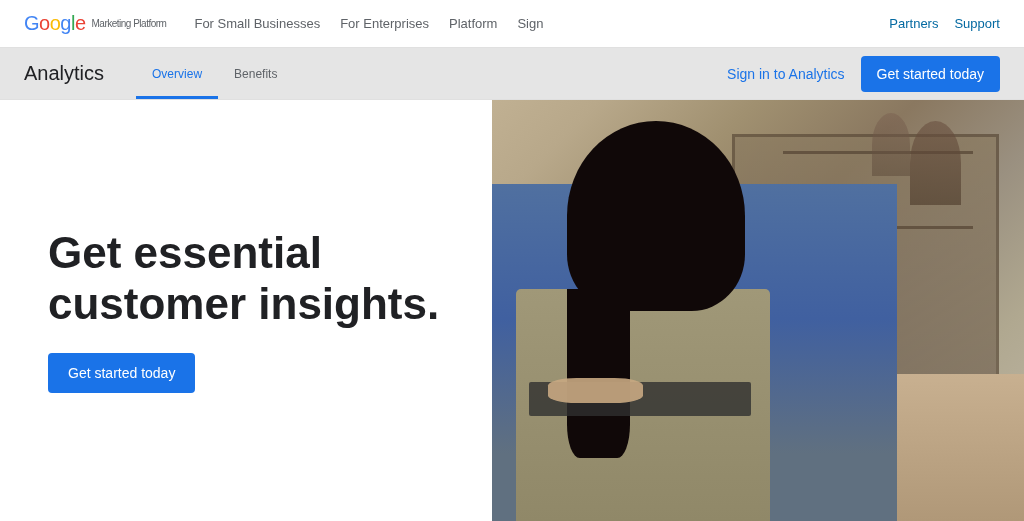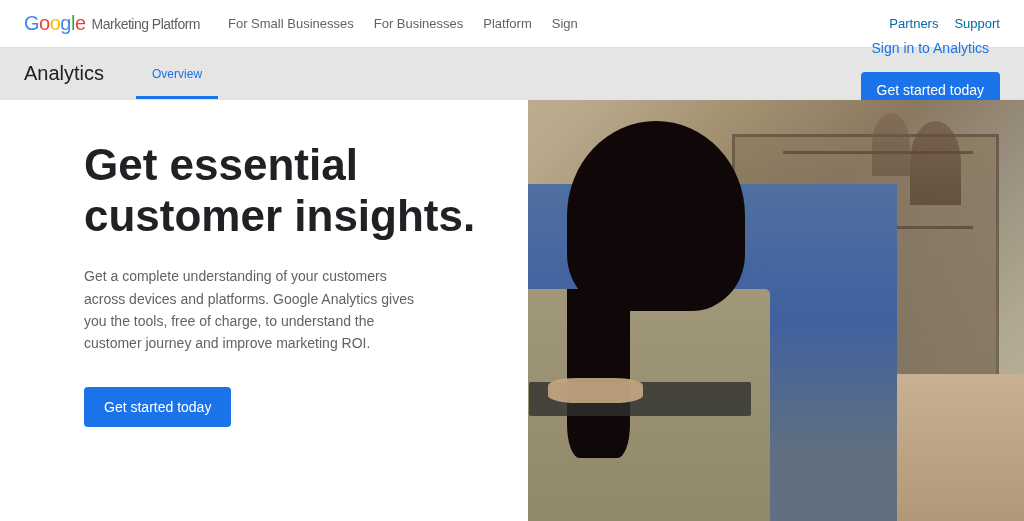--- a/index.html
+++ b/index.html
@@ -25,21 +25,21 @@
       align-items: center;
       font-size: 20px;
       font-weight: 500;
       letter-spacing: -0.5px;
     }
     .g-blue { color: #4285F4; }
     .g-red { color: #EA4335; }
     .g-yellow { color: #FBBC05; }
     .g-green { color: #34A853; }
     .logo-text {
-      font-size: 14px;
+      font-size: 10px;
       color: #5f6368;
       font-weight: 400;
       margin-left: 6px;
     }
     .top-nav-links {
       display: flex;
       align-items: center;
       gap: 20px;
       flex: 1;
     }
@@ -104,21 +104,20 @@
       bottom: 0;
       left: 0;
       right: 0;
       height: 3px;
       background: #1a73e8;
     }
     .sub-nav-right {
       display: flex;
       align-items: center;
       gap: 16px;
-      flex-direction: column;
     }
     .sign-in-link {
       font-size: 14px;
       color: #1a73e8;
       text-decoration: none;
       cursor: pointer;
     }
     .get-started-btn-top {
       background: #1a73e8;
       color: #fff;
@@ -158,23 +157,23 @@
 
     .hero-content {
       position: absolute;
       left: 0;
       top: 0;
       width: 48%;
       height: 100%;
       background: #fff;
       display: flex;
       flex-direction: column;
+      justify-content: center;
       padding: 40px 48px;
       z-index: 2;
-      margin-left: 36px;
     }
     .hero-title {
       font-size: 44px;
       font-weight: 700;
       color: #202124;
       line-height: 1.15;
       margin-bottom: 24px;
     }
     .hero-description {
       font-size: 14px;
@@ -206,34 +205,35 @@
         <span class="g-red">o</span>
         <span class="g-yellow">o</span>
         <span class="g-blue">g</span>
         <span class="g-green">l</span>
         <span class="g-red">e</span>
       <span class="logo-text">Marketing Platform</span>
     </div>
   </div>
   <div class="top-nav-links">
     <a>For Small Businesses</a>
-    <a>For Businesses</a>
+    <a>For Enterprises</a>
     <a>Platform</a>
     <a>Sign</a>
   </div>
   <div class="top-nav-right">
     <a>Partners</a>
     <a>Support</a>
   </div>
 </nav>
 
 <nav class="sub-nav">
   <div class="sub-nav-brand">Analytics</div>
   <div class="sub-nav-tabs">
     <a class="sub-nav-tab active">Overview</a>
+    <a class="sub-nav-tab">Benefits</a>
   </div>
   <div class="sub-nav-right">
     <a class="sign-in-link">Sign in to Analytics</a>
     <button class="get-started-btn-top">Get started today</button>
   </div>
 </nav>
 
 <section class="hero">
 
   <div class="hero-image-area">
@@ -260,16 +260,15 @@
       <div style="position:absolute;bottom:15%;left:28%;width:10%;height:40%;background:#100808;border-radius:0 0 20% 20%;"></div>
 
       <div style="position:absolute;bottom:25%;left:22%;width:35%;height:8%;background:#303030;border-radius:2px;opacity:0.8;"></div>
 
       <div style="position:absolute;bottom:28%;left:25%;width:15%;height:6%;background:#c8a882;border-radius:30%;opacity:0.9;"></div>
     </div>
   </div>
 
   <div class="hero-content">
     <h1 class="hero-title">Get essential customer insights.</h1>
-    <p class="hero-description">Get a complete understanding of your customers across devices and platforms. Google Analytics gives you the tools, free of charge, to understand the customer journey and improve marketing ROI.</p>
     <button class="get-started-btn-hero">Get started today</button>
   </div>
 </section>
 
 </body></html>

